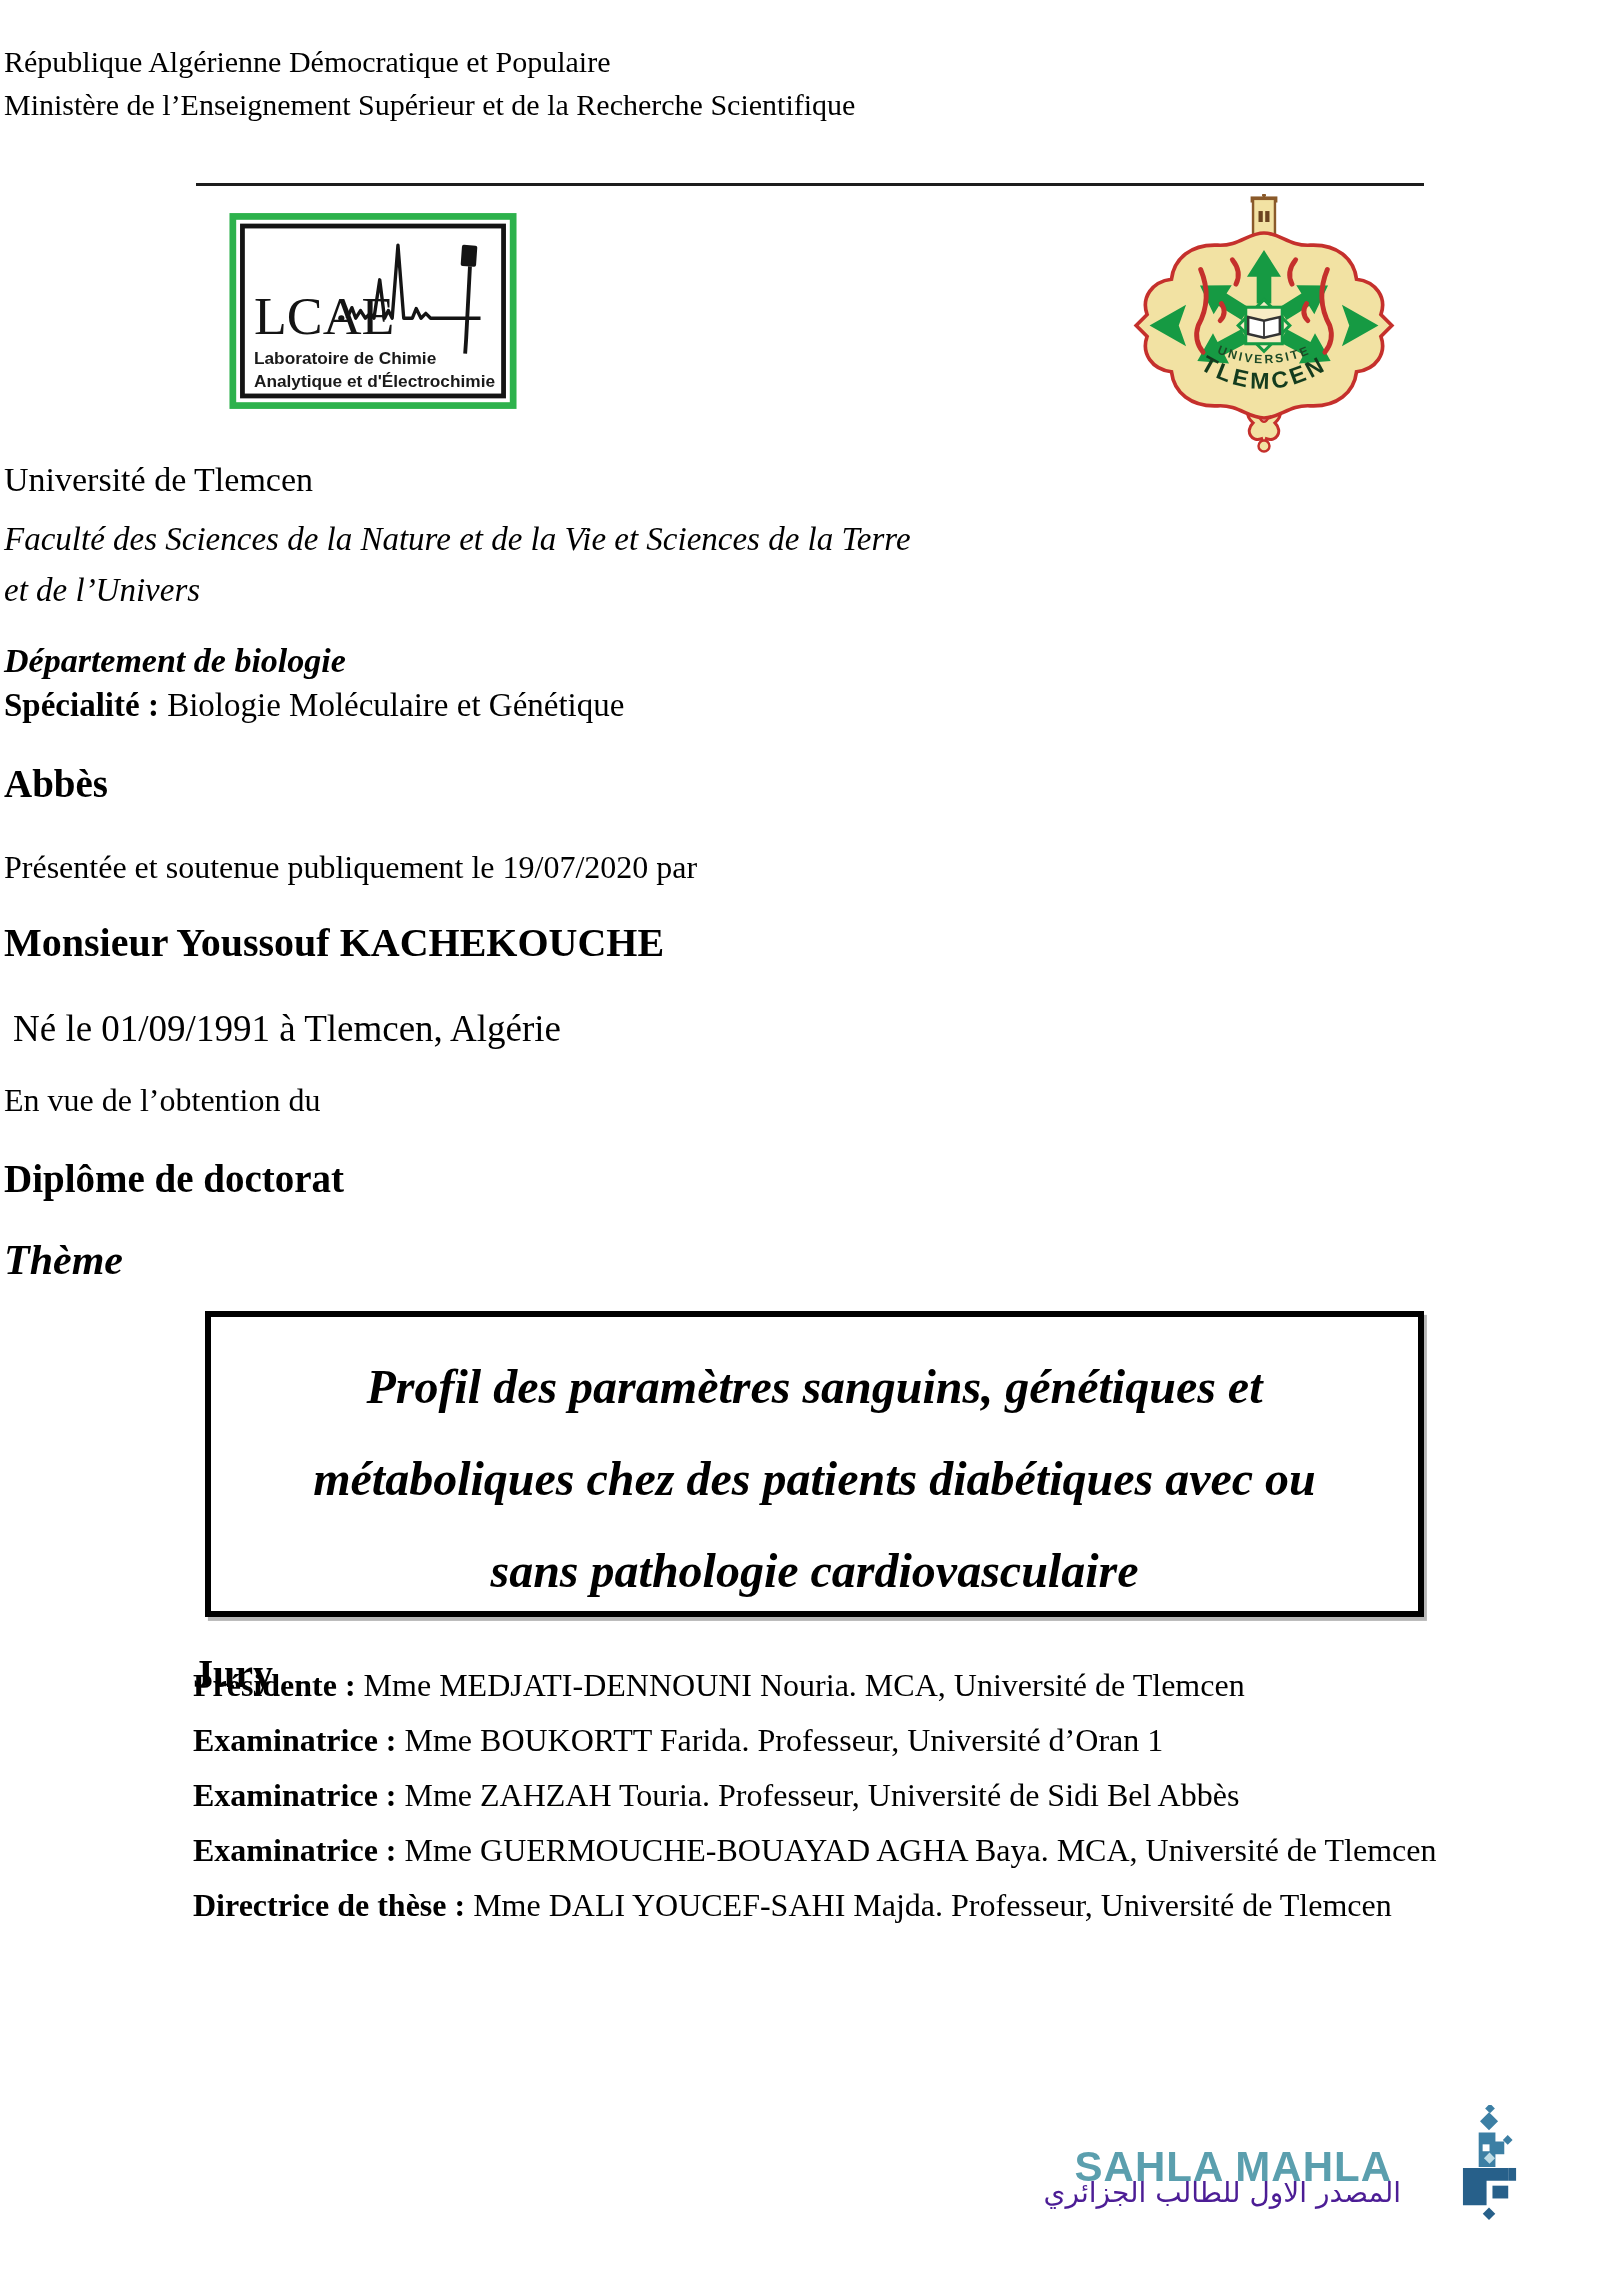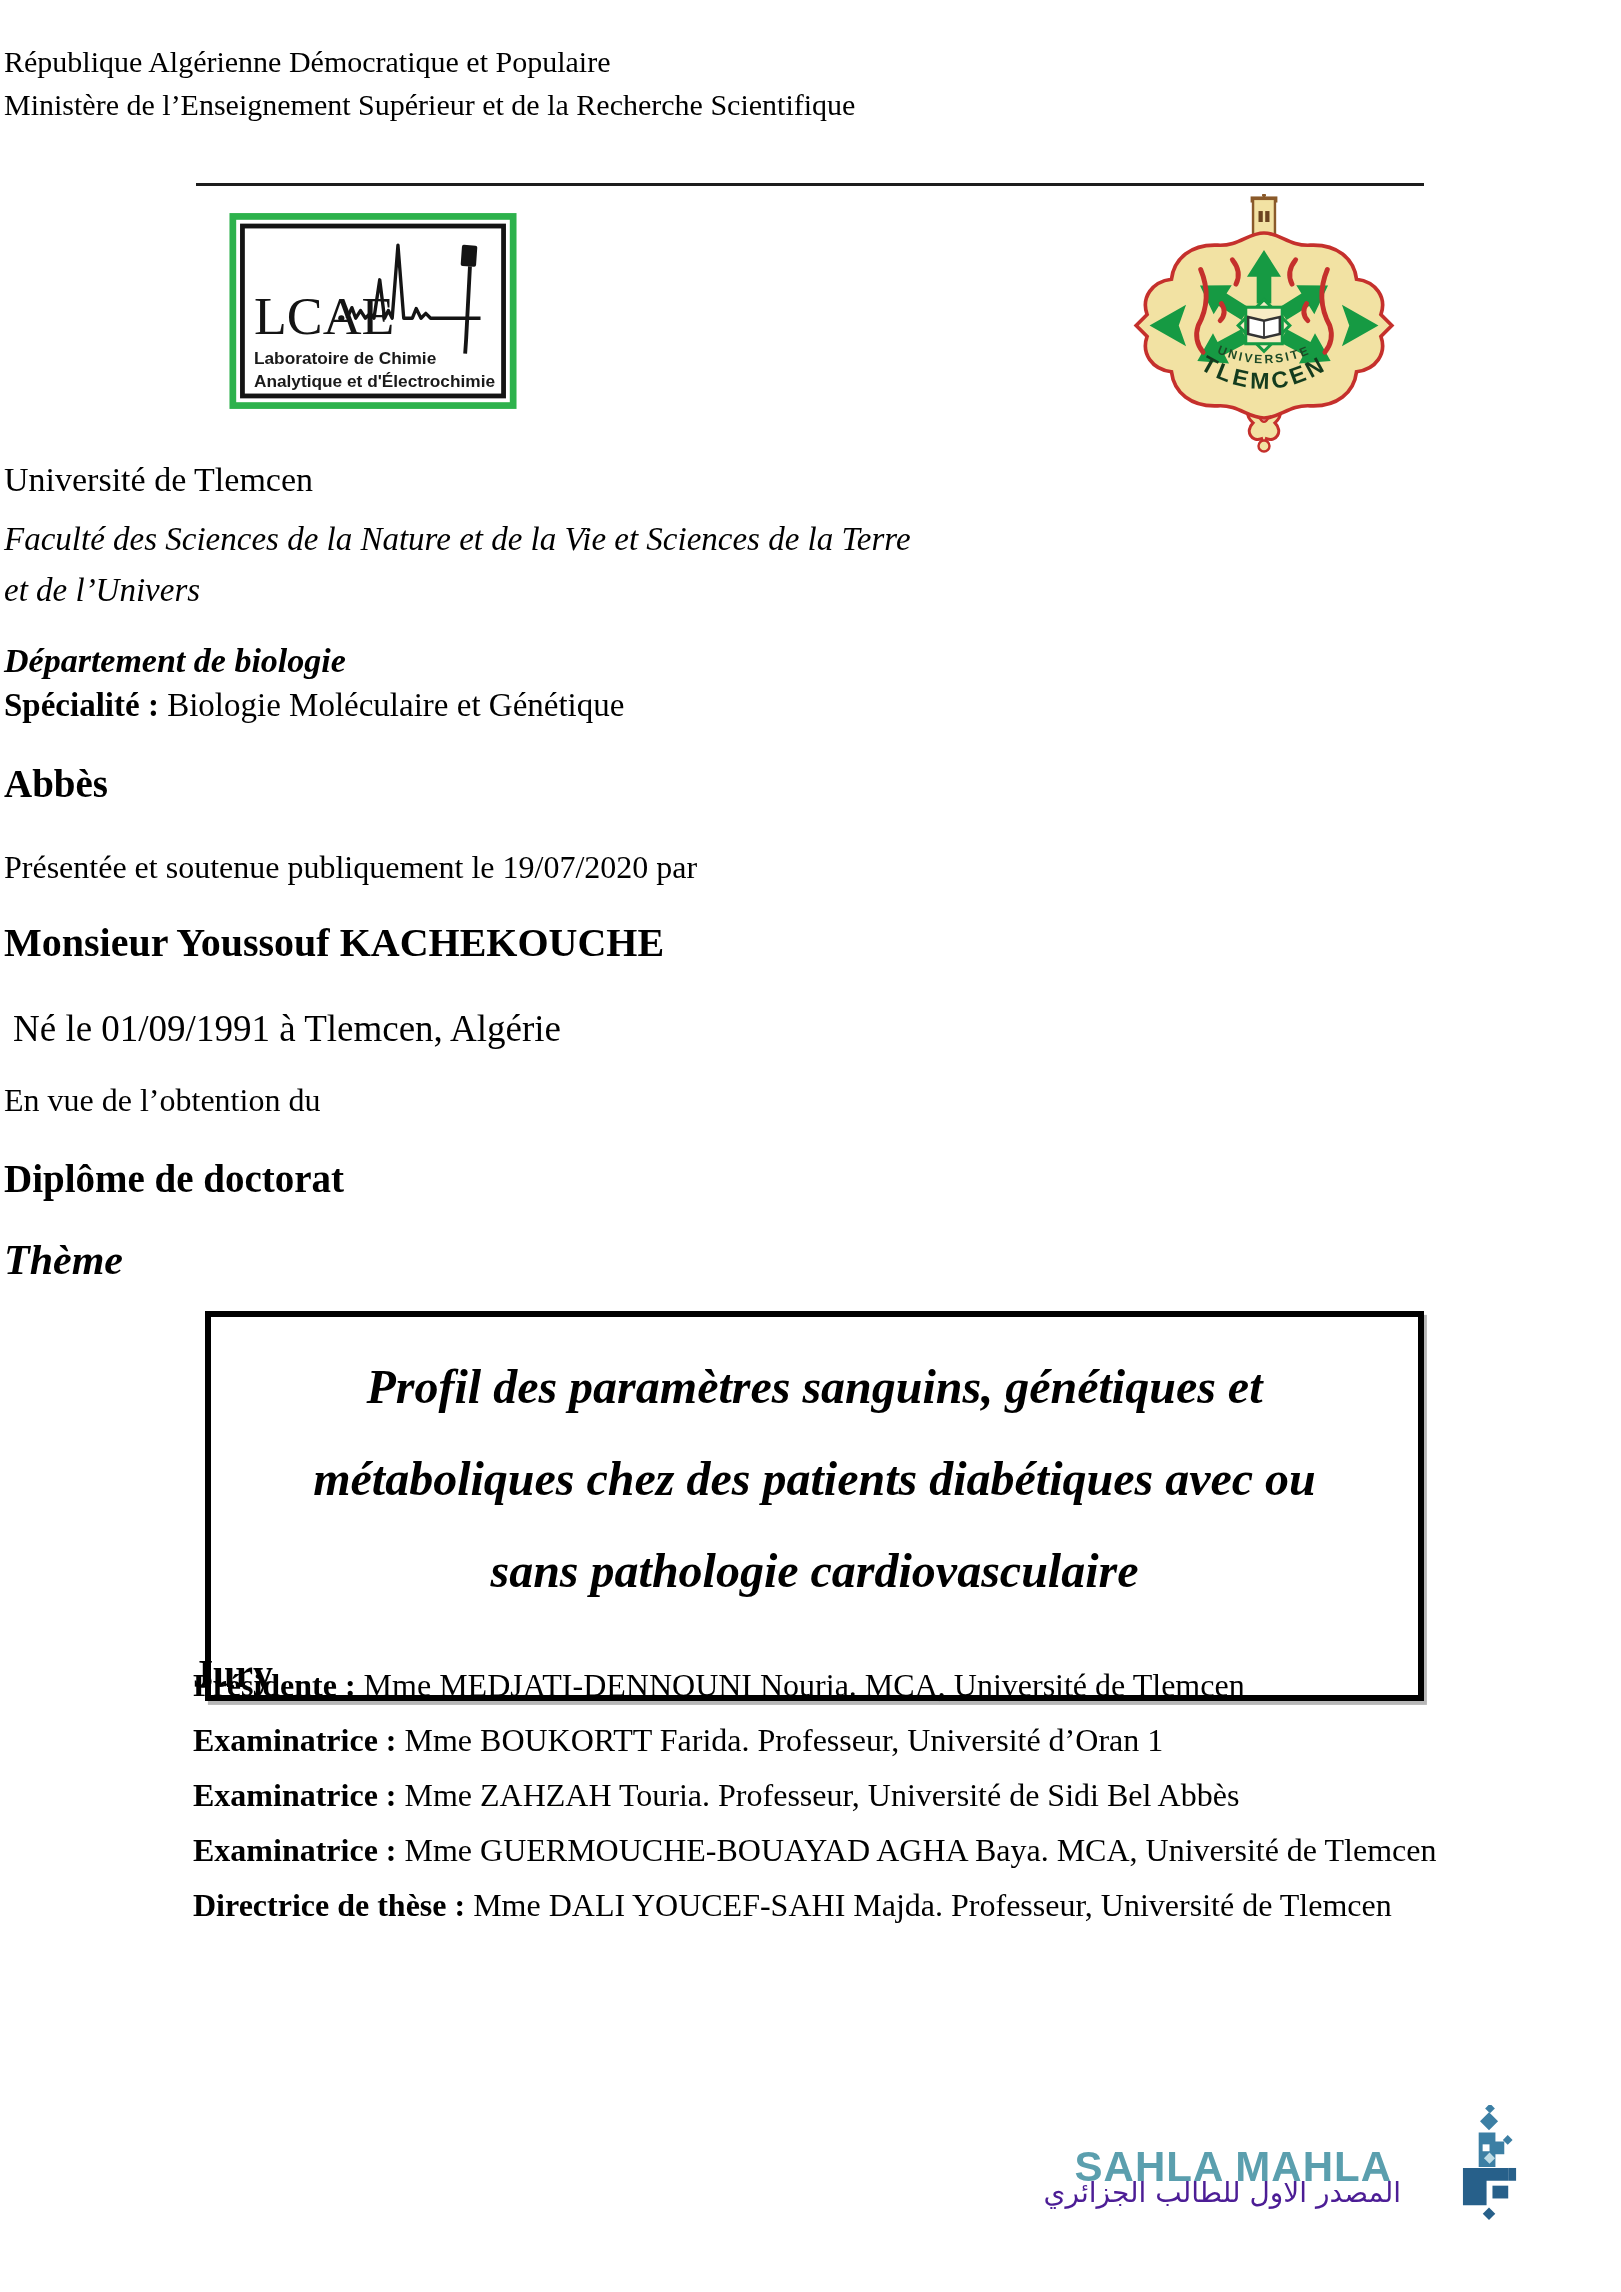--- a/index.html
+++ b/index.html
@@ -19,21 +19,21 @@
   .t-dep{top:642px;font-size:34px;font-weight:bold;font-style:italic;}
   .t-spec{top:687px;font-size:33px;}
   .t-spec .lbl{font-weight:bold;}
   .t-these{top:761px;font-size:39px;font-weight:bold;}
   .t-pres{top:849px;font-size:32px;}
   .t-auth{top:919px;font-size:40px;font-weight:bold;}
   .t-birth{top:1007px;font-size:37px;padding-left:9px;}
   .t-purp{top:1082px;font-size:32px;}
   .t-dipl{top:1156px;font-size:39px;font-weight:bold;}
   .t-theme{top:1236px;font-size:42px;font-weight:bold;font-style:italic;}
-  .box{top:1311px;left:205px;width:1219px;height:390px;border:6.9px solid #000;
+  .box{top:1311px;left:205px;width:1219px;height:306px;border:6.9px solid #000;
        box-sizing:border-box;box-shadow:2.9px 3.9px 0 rgba(110,110,110,.5);background:#fff;}
   .box-inner{padding-top:23.5px;}
   .box .line{font-size:48px;font-weight:bold;font-style:italic;text-align:center;line-height:92px;white-space:nowrap;}
   .jury-h{left:193px;top:1650px;font-size:40px;font-weight:bold;}
   .jury{left:193px;top:1658px;font-size:32px;}
   .jury .row{height:55px;line-height:55px;white-space:nowrap;}
   .jury .role{font-weight:bold;}
   .brand{right:229px;top:2137px;font-family:"Liberation Sans",sans-serif;
          font-weight:bold;font-size:42px;letter-spacing:1px;color:#5b9fae;white-space:nowrap;margin-top:6px;}
   .tagline{right:220px;top:2176px;font-family:"DejaVu Sans",sans-serif;

